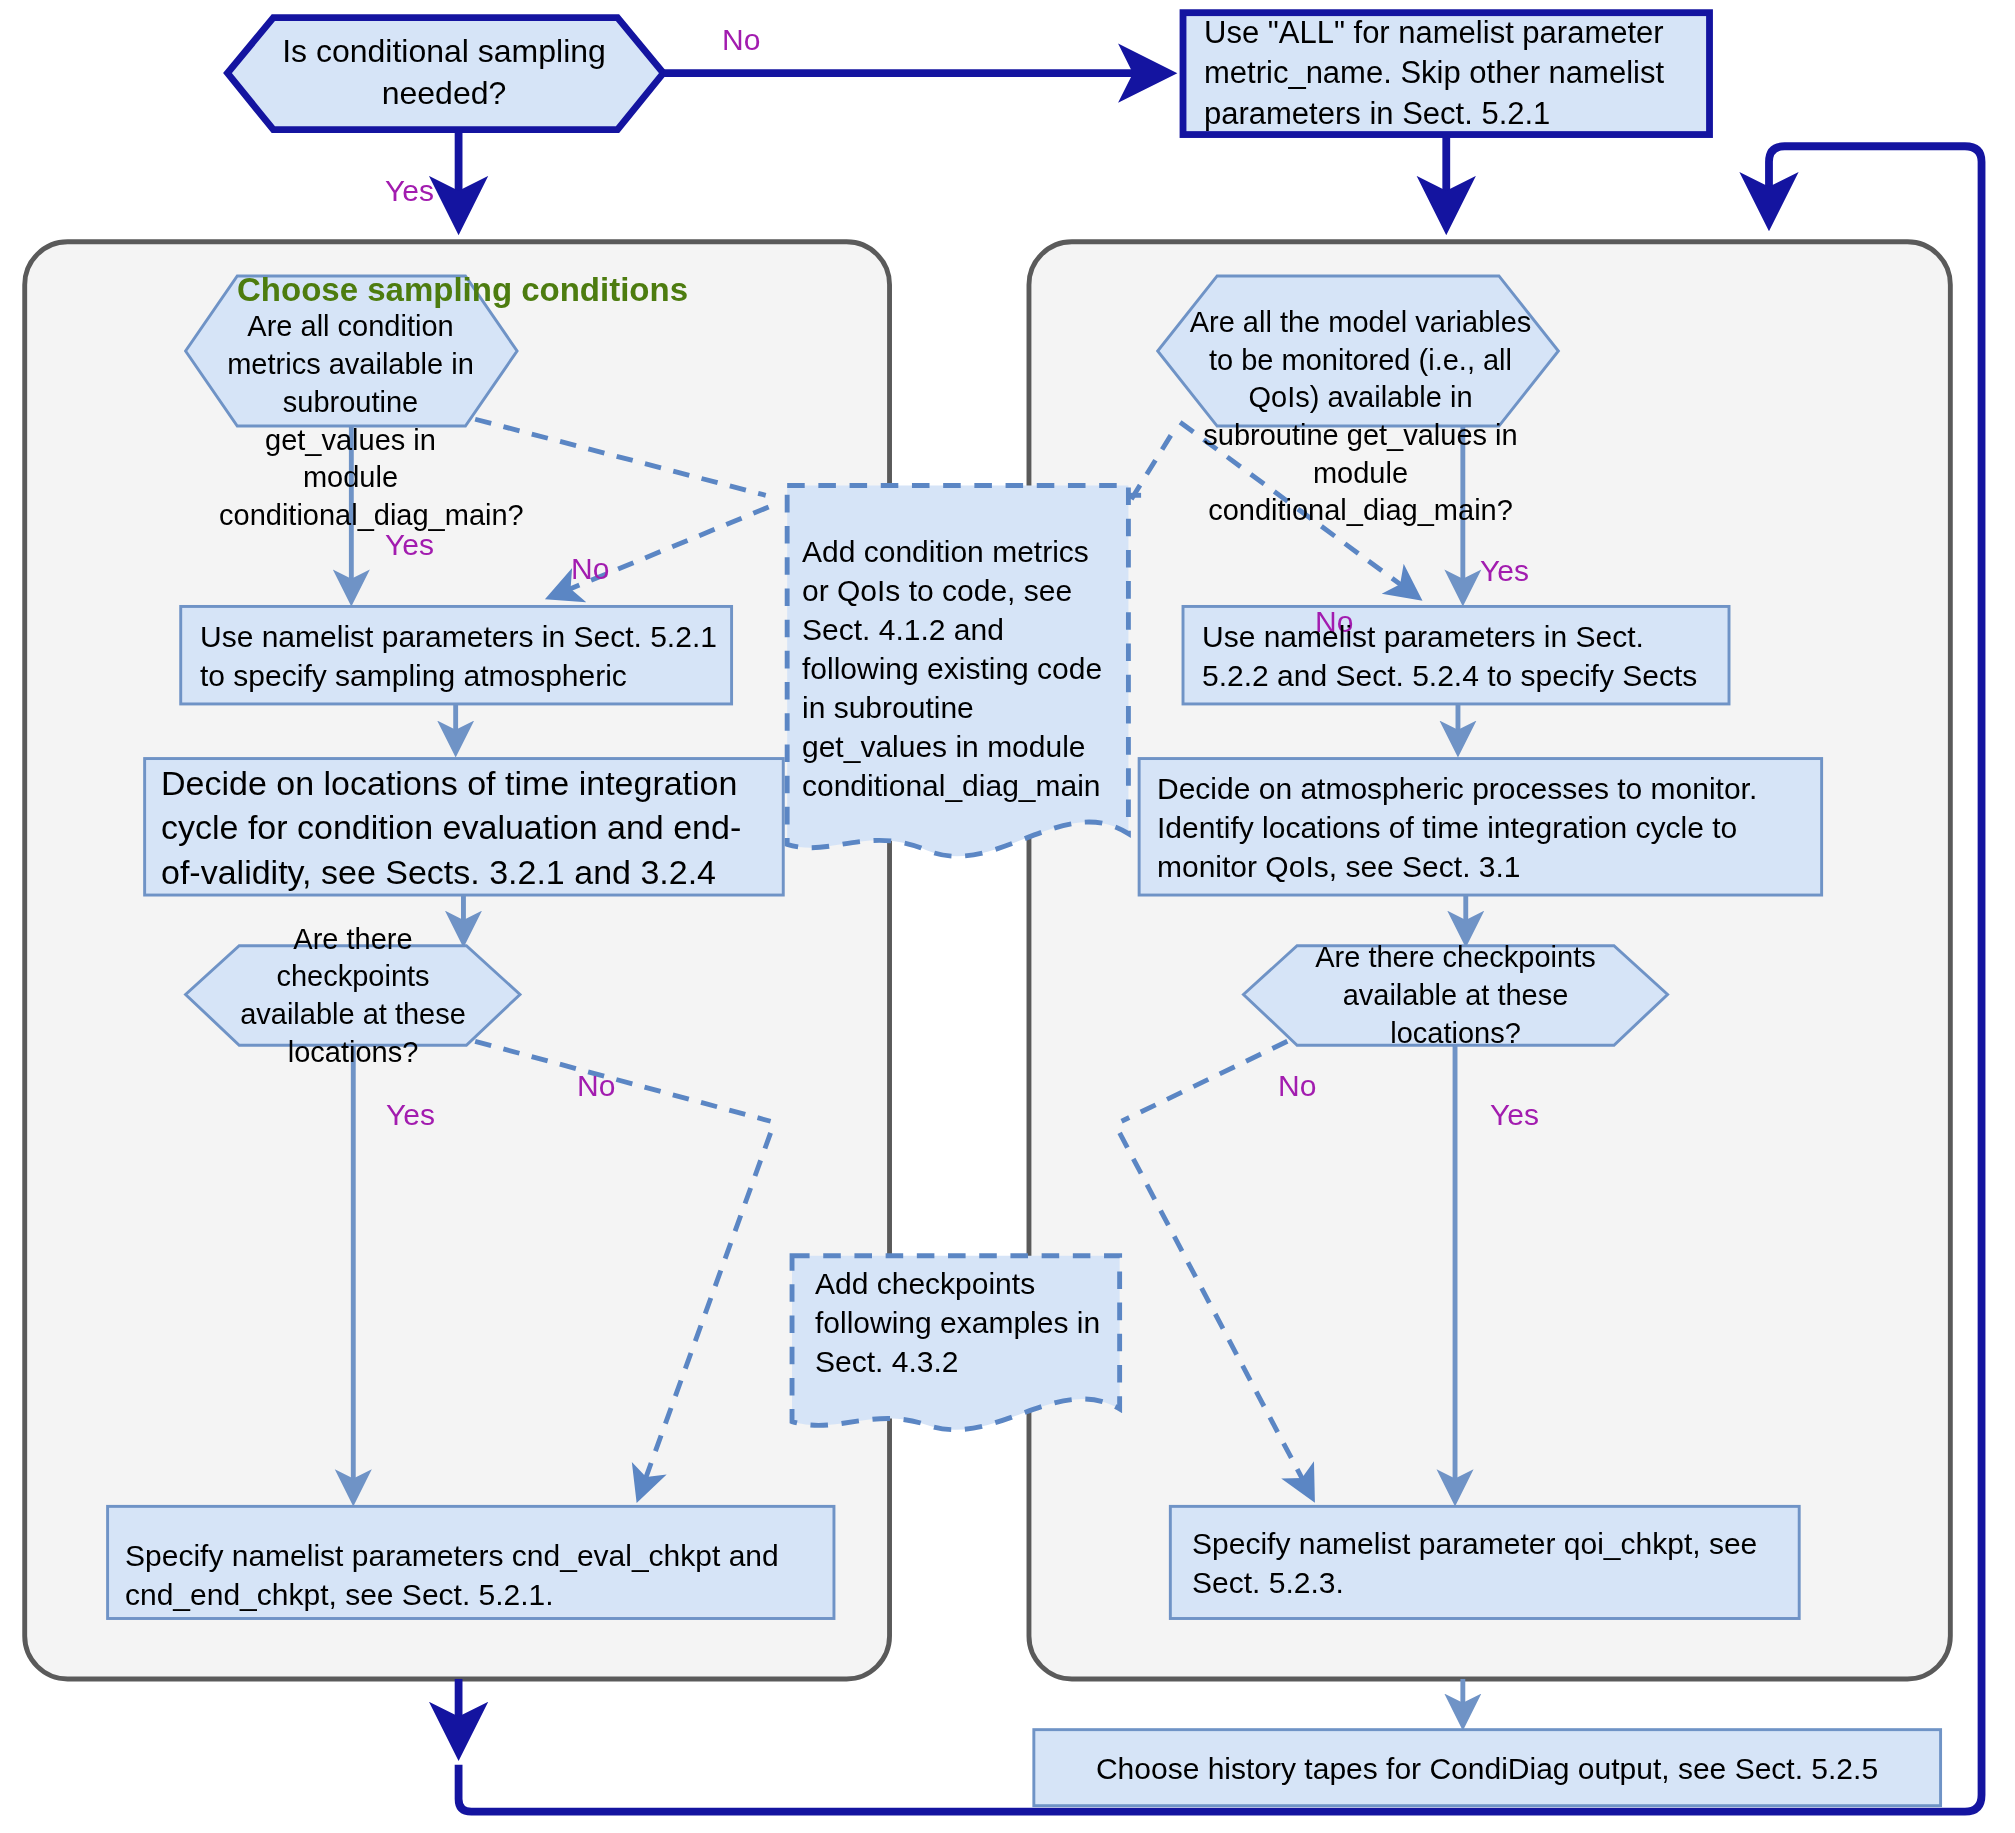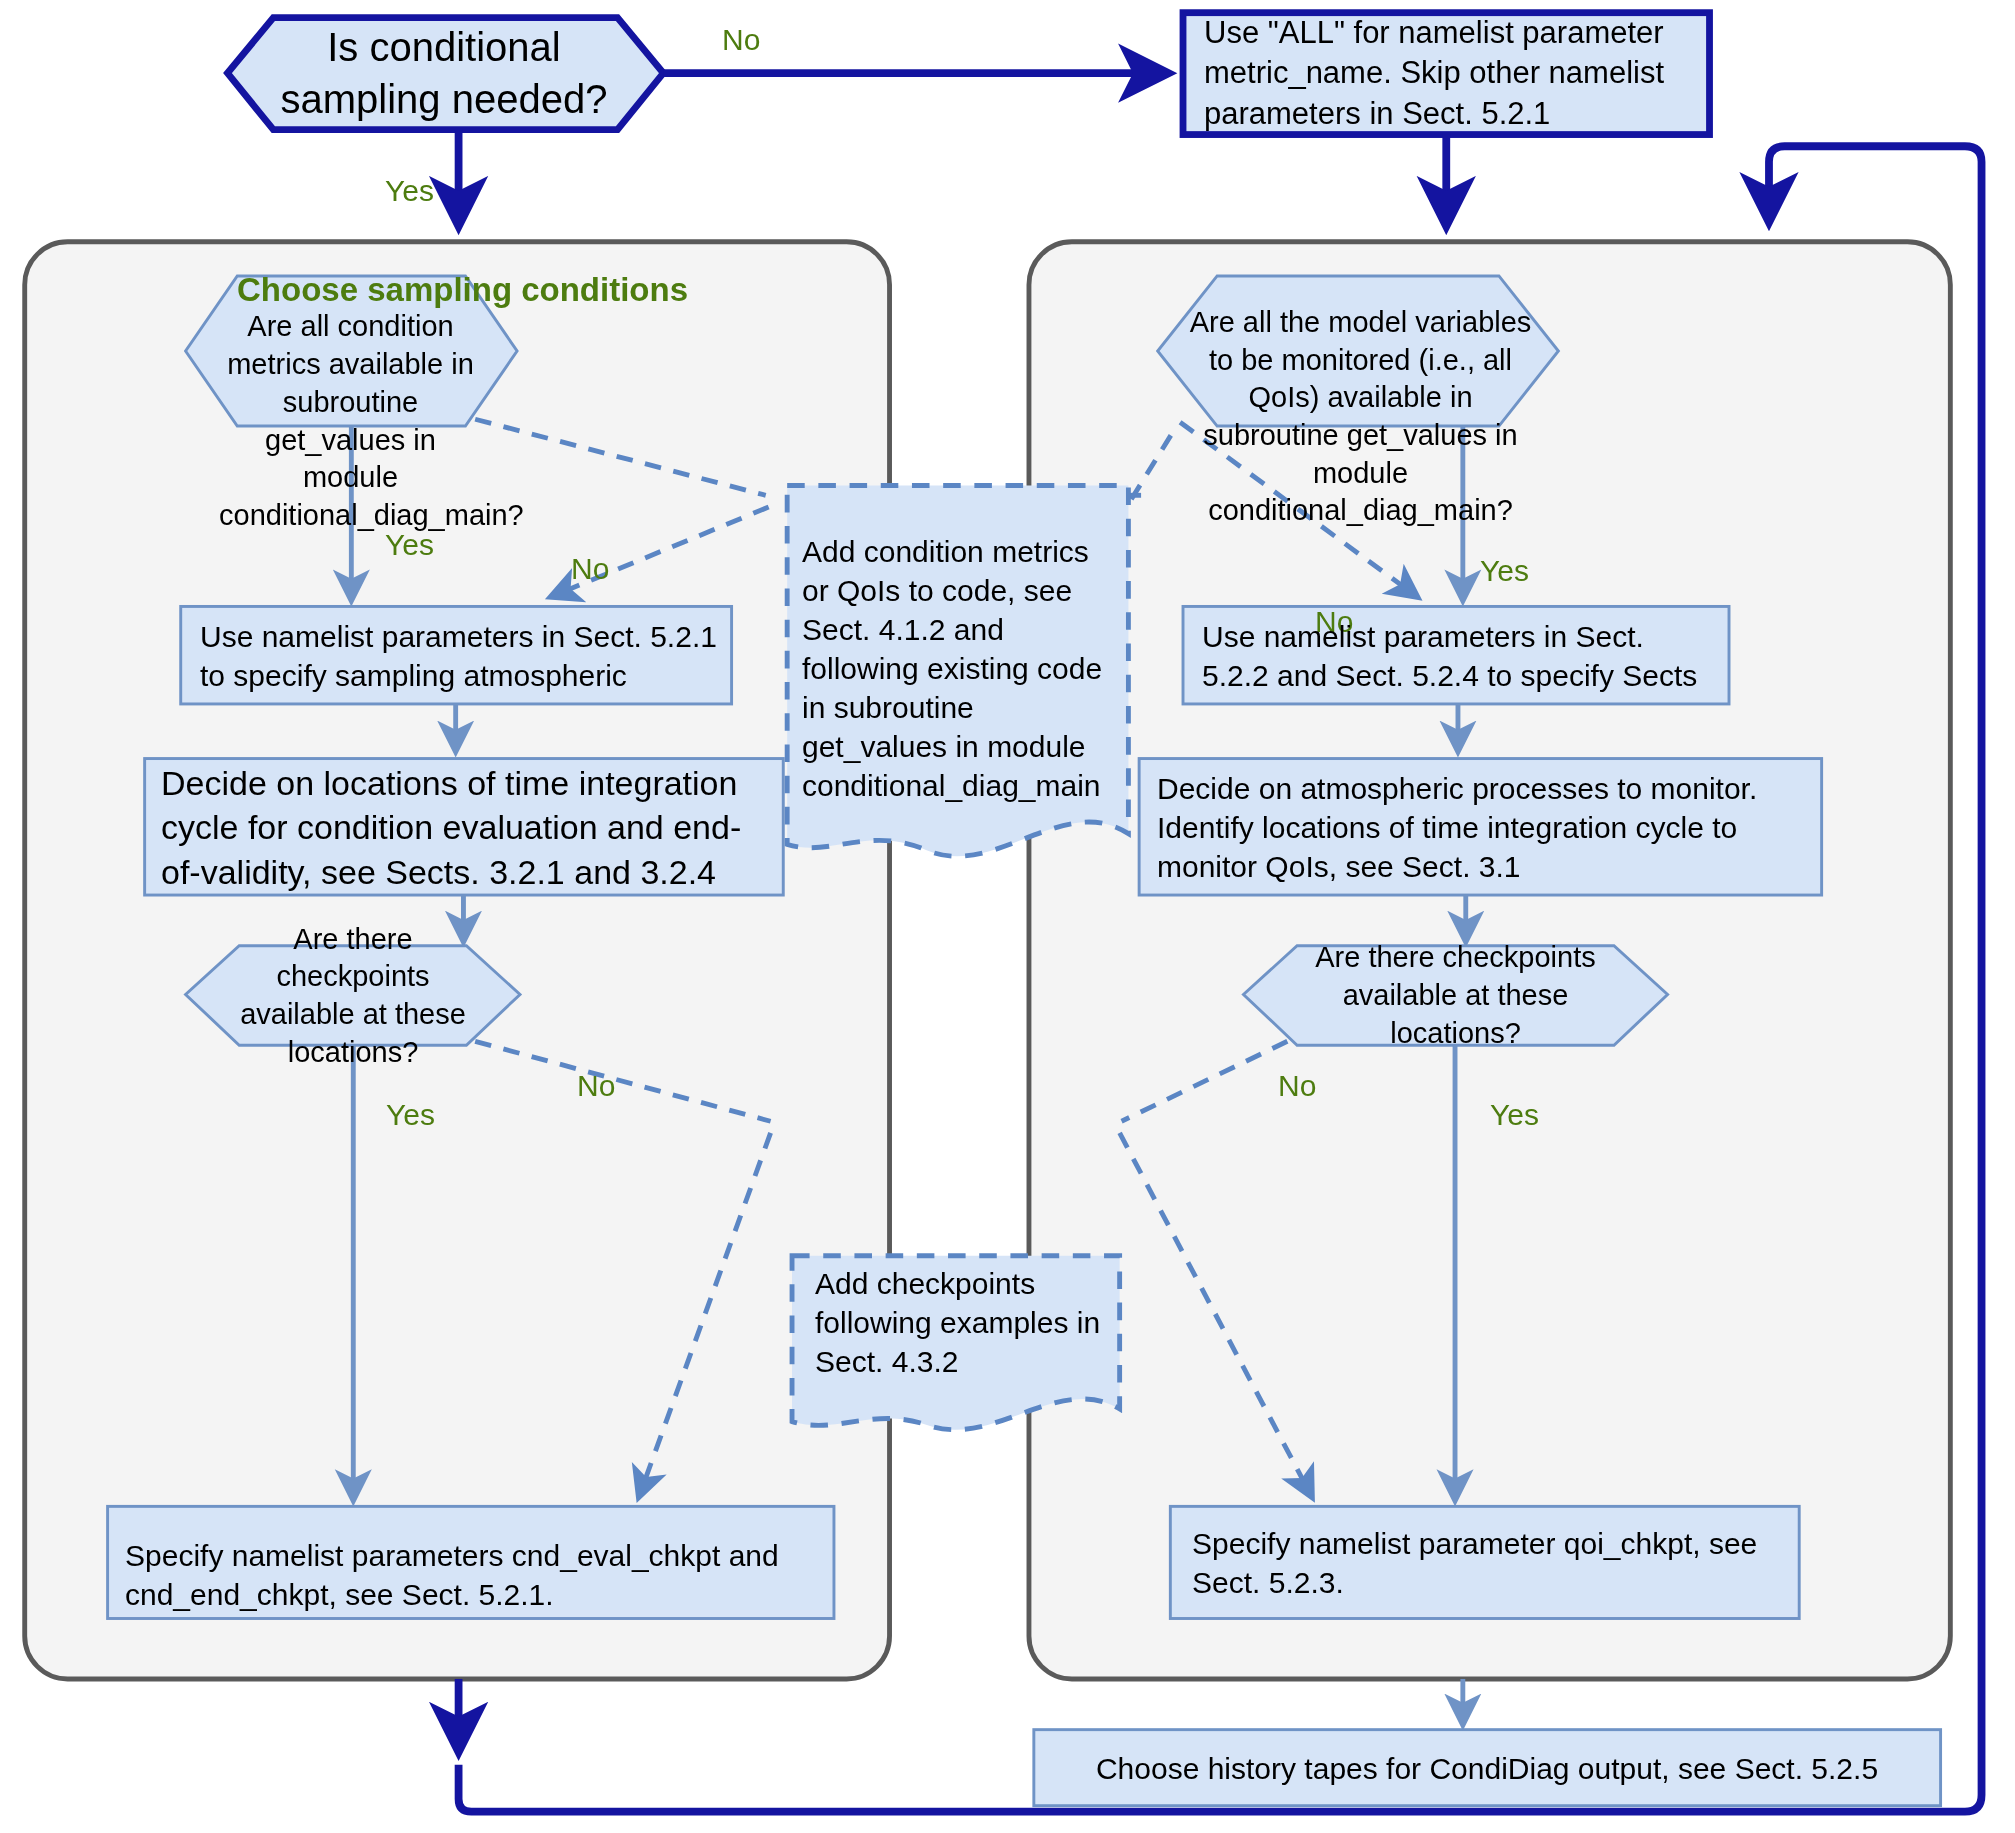--- a/index.html
+++ b/index.html
@@ -2,21 +2,21 @@
 <html><head>
 <meta charset="utf-8">
 <style>
   html,body{margin:0;padding:0;background:#ffffff;}
   body{font-family:"Liberation Sans", sans-serif;}
   #stage{position:relative;width:2016px;height:1833px;background:#ffffff;overflow:hidden;}
   svg.layer{position:absolute;left:0;top:0;width:2016px;height:1833px;}
   .node-text{position:absolute;display:flex;align-items:center;justify-content:center;
     text-align:center;color:#000000;line-height:1.30;pointer-events:none;}
   .node-text span{display:block;width:100%;}
-  .lbl{position:absolute;color:#4d7c0f;font-size:30px;line-height:1;white-space:nowrap;}
+  .lbl{position:absolute;color:#a21caf;font-size:30px;line-height:1;white-space:nowrap;}
   .panel-title{position:absolute;font-weight:bold;font-size:33px;color:#4d7c0f;white-space:nowrap;}
   .t-left{justify-content:flex-start;text-align:left;}
 </style>
 </head>
 <body>
 
 <div id="stage">
 
   <svg class="layer" viewBox="0 0 2067 1880">
     <defs>
@@ -100,21 +100,21 @@
 
     <path d="M807,498 L1157,498 L1157,855
          C1090,812 1020,902 950,872
          C890,846 850,880 807,866 Z" fill="#d6e4f7" stroke="#5b86c4" stroke-width="5" stroke-dasharray="18,14"></path>
 
     <path d="M812,1288 L1148,1288 L1148,1445
          C1085,1408 1020,1485 952,1462
          C895,1442 858,1472 812,1458 Z" fill="#d6e4f7" stroke="#5b86c4" stroke-width="5" stroke-dasharray="18,14"></path>
   </svg>
 
-  <div class="node-text" style="left:244px;top:19.5px;width:400px;height:107px;font-size:40px;">
+  <div class="node-text" style="left:244px;top:19.5px;width:400px;height:107px;font-size:32px;">
     <span>Is conditional sampling needed?</span>
   </div>
   <div class="lbl" style="left:722px;top:25px;">No</div>
   <div class="lbl" style="left:385px;top:176px;">Yes</div>
 
   <div class="node-text t-left" style="left:1204px;top:17.6px;width:499px;height:112px;font-size:31px;">
     <span>Use "ALL" for namelist parameter metric_name. Skip other namelist parameters in Sect. 5.2.1</span>
   </div>
 
   <div class="panel-title" style="left:237px;top:271px;">Choose sampling conditions</div>

